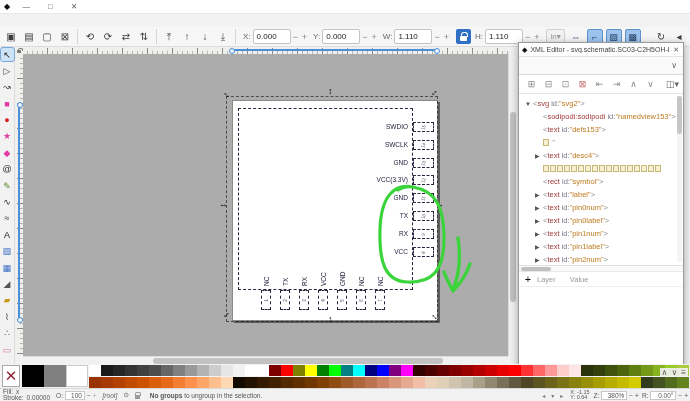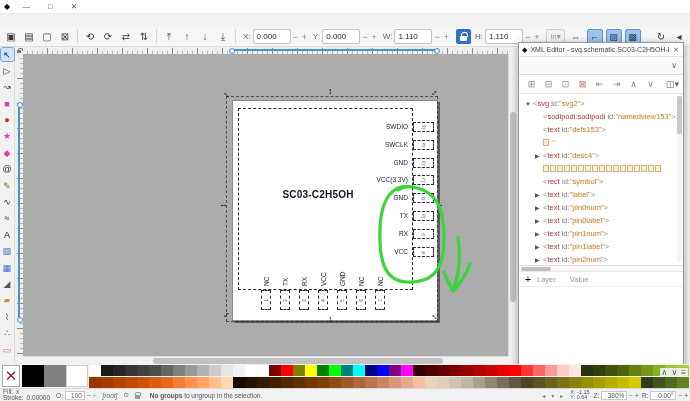--- a/index.html
+++ b/index.html
@@ -222,21 +222,20 @@
     <div class="extent-h"></div>
   </div>
   <div class="ruler-left">
     <div class="extent-v"></div>
   </div>
 
   <div class="viewport" id="viewport">
     <div class="page"></div>
     <div class="sel-bbox"></div>
     <div class="comp-body"></div>
-    <div class="comp-name">SC03-C2H5OH</div>
     <span id="pins"><div class="pin-stub" style="left: 390px; top: 68px; width: 21px; height: 10px;">
           <span class="pin-num">15</span>
         </div><span class="pin-label-r" style="top: 68.5px;">SWDIO</span><div class="pin-stub" style="left: 390px; top: 86px; width: 21px; height: 10px;">
           <span class="pin-num">14</span>
         </div><span class="pin-label-r" style="top: 86.5px;">SWCLK</span><div class="pin-stub" style="left: 390px; top: 104px; width: 21px; height: 10px;">
           <span class="pin-num">13</span>
         </div><span class="pin-label-r" style="top: 104.5px;">GND</span><div class="pin-stub" style="left: 390px; top: 121px; width: 21px; height: 10px;">
           <span class="pin-num">12</span>
         </div><span class="pin-label-r" style="top: 121.5px;">VCC(3.3V)</span><div class="pin-stub" style="left: 390px; top: 139px; width: 21px; height: 10px;">
           <span class="pin-num">11</span>

